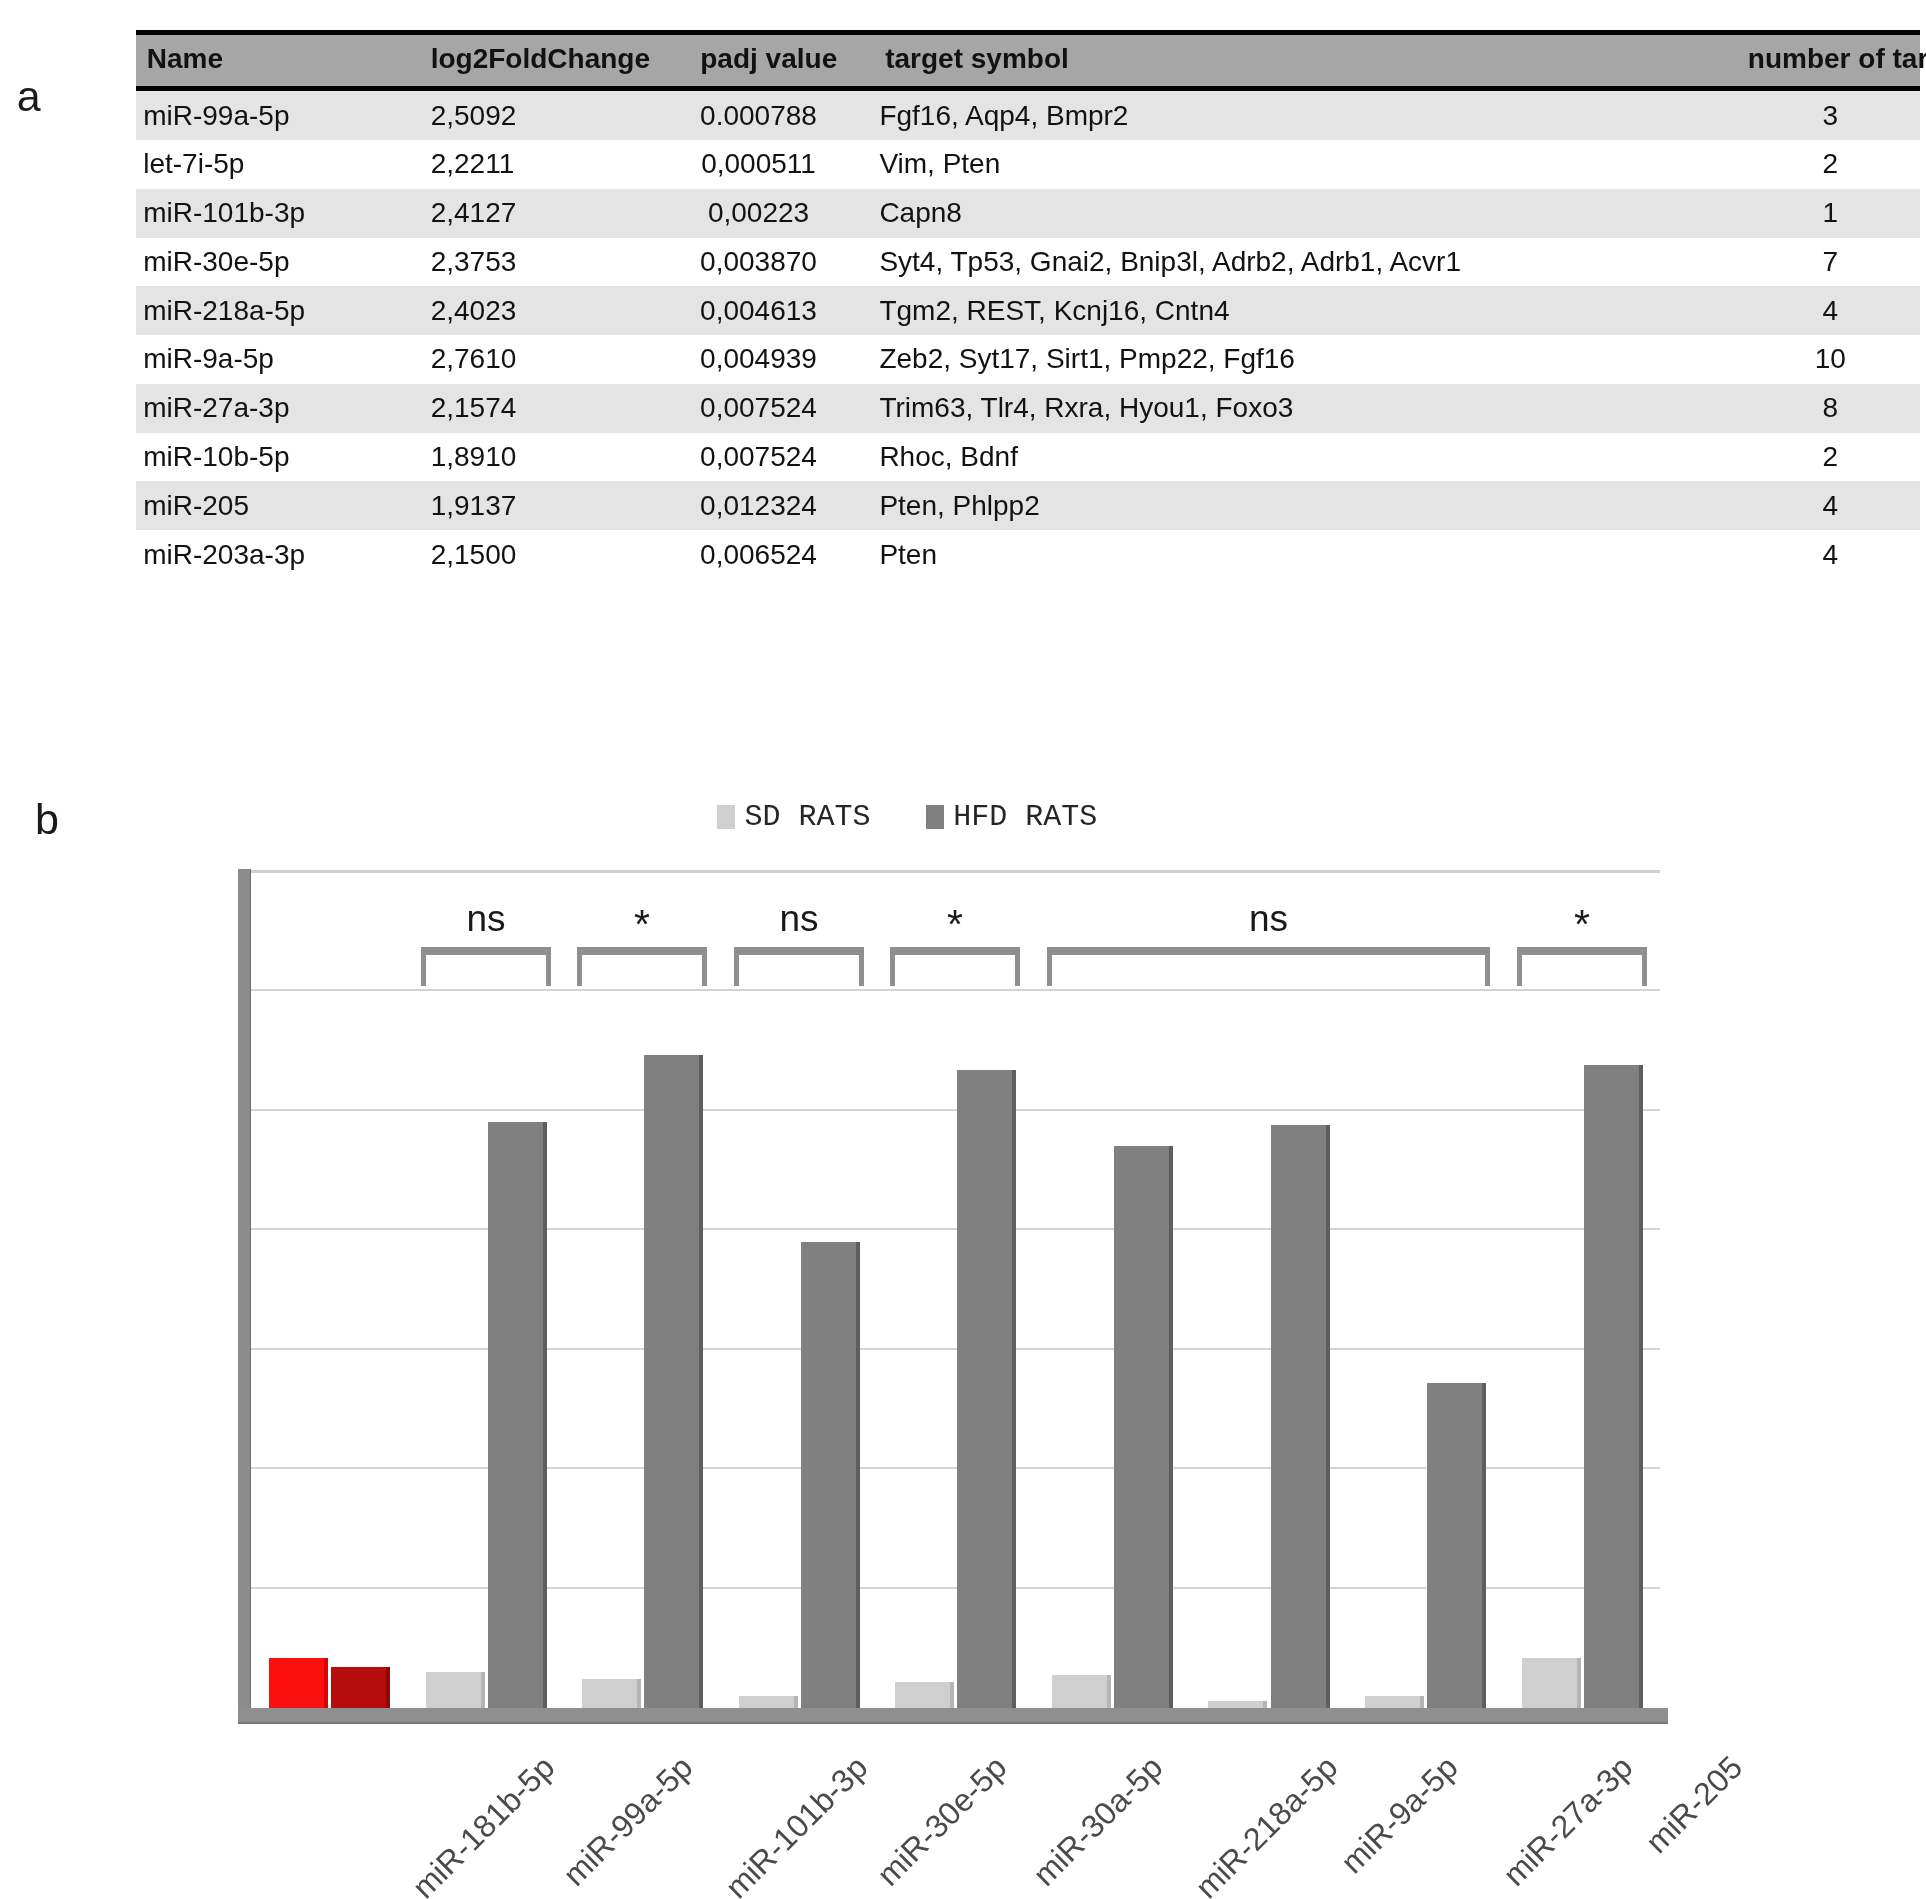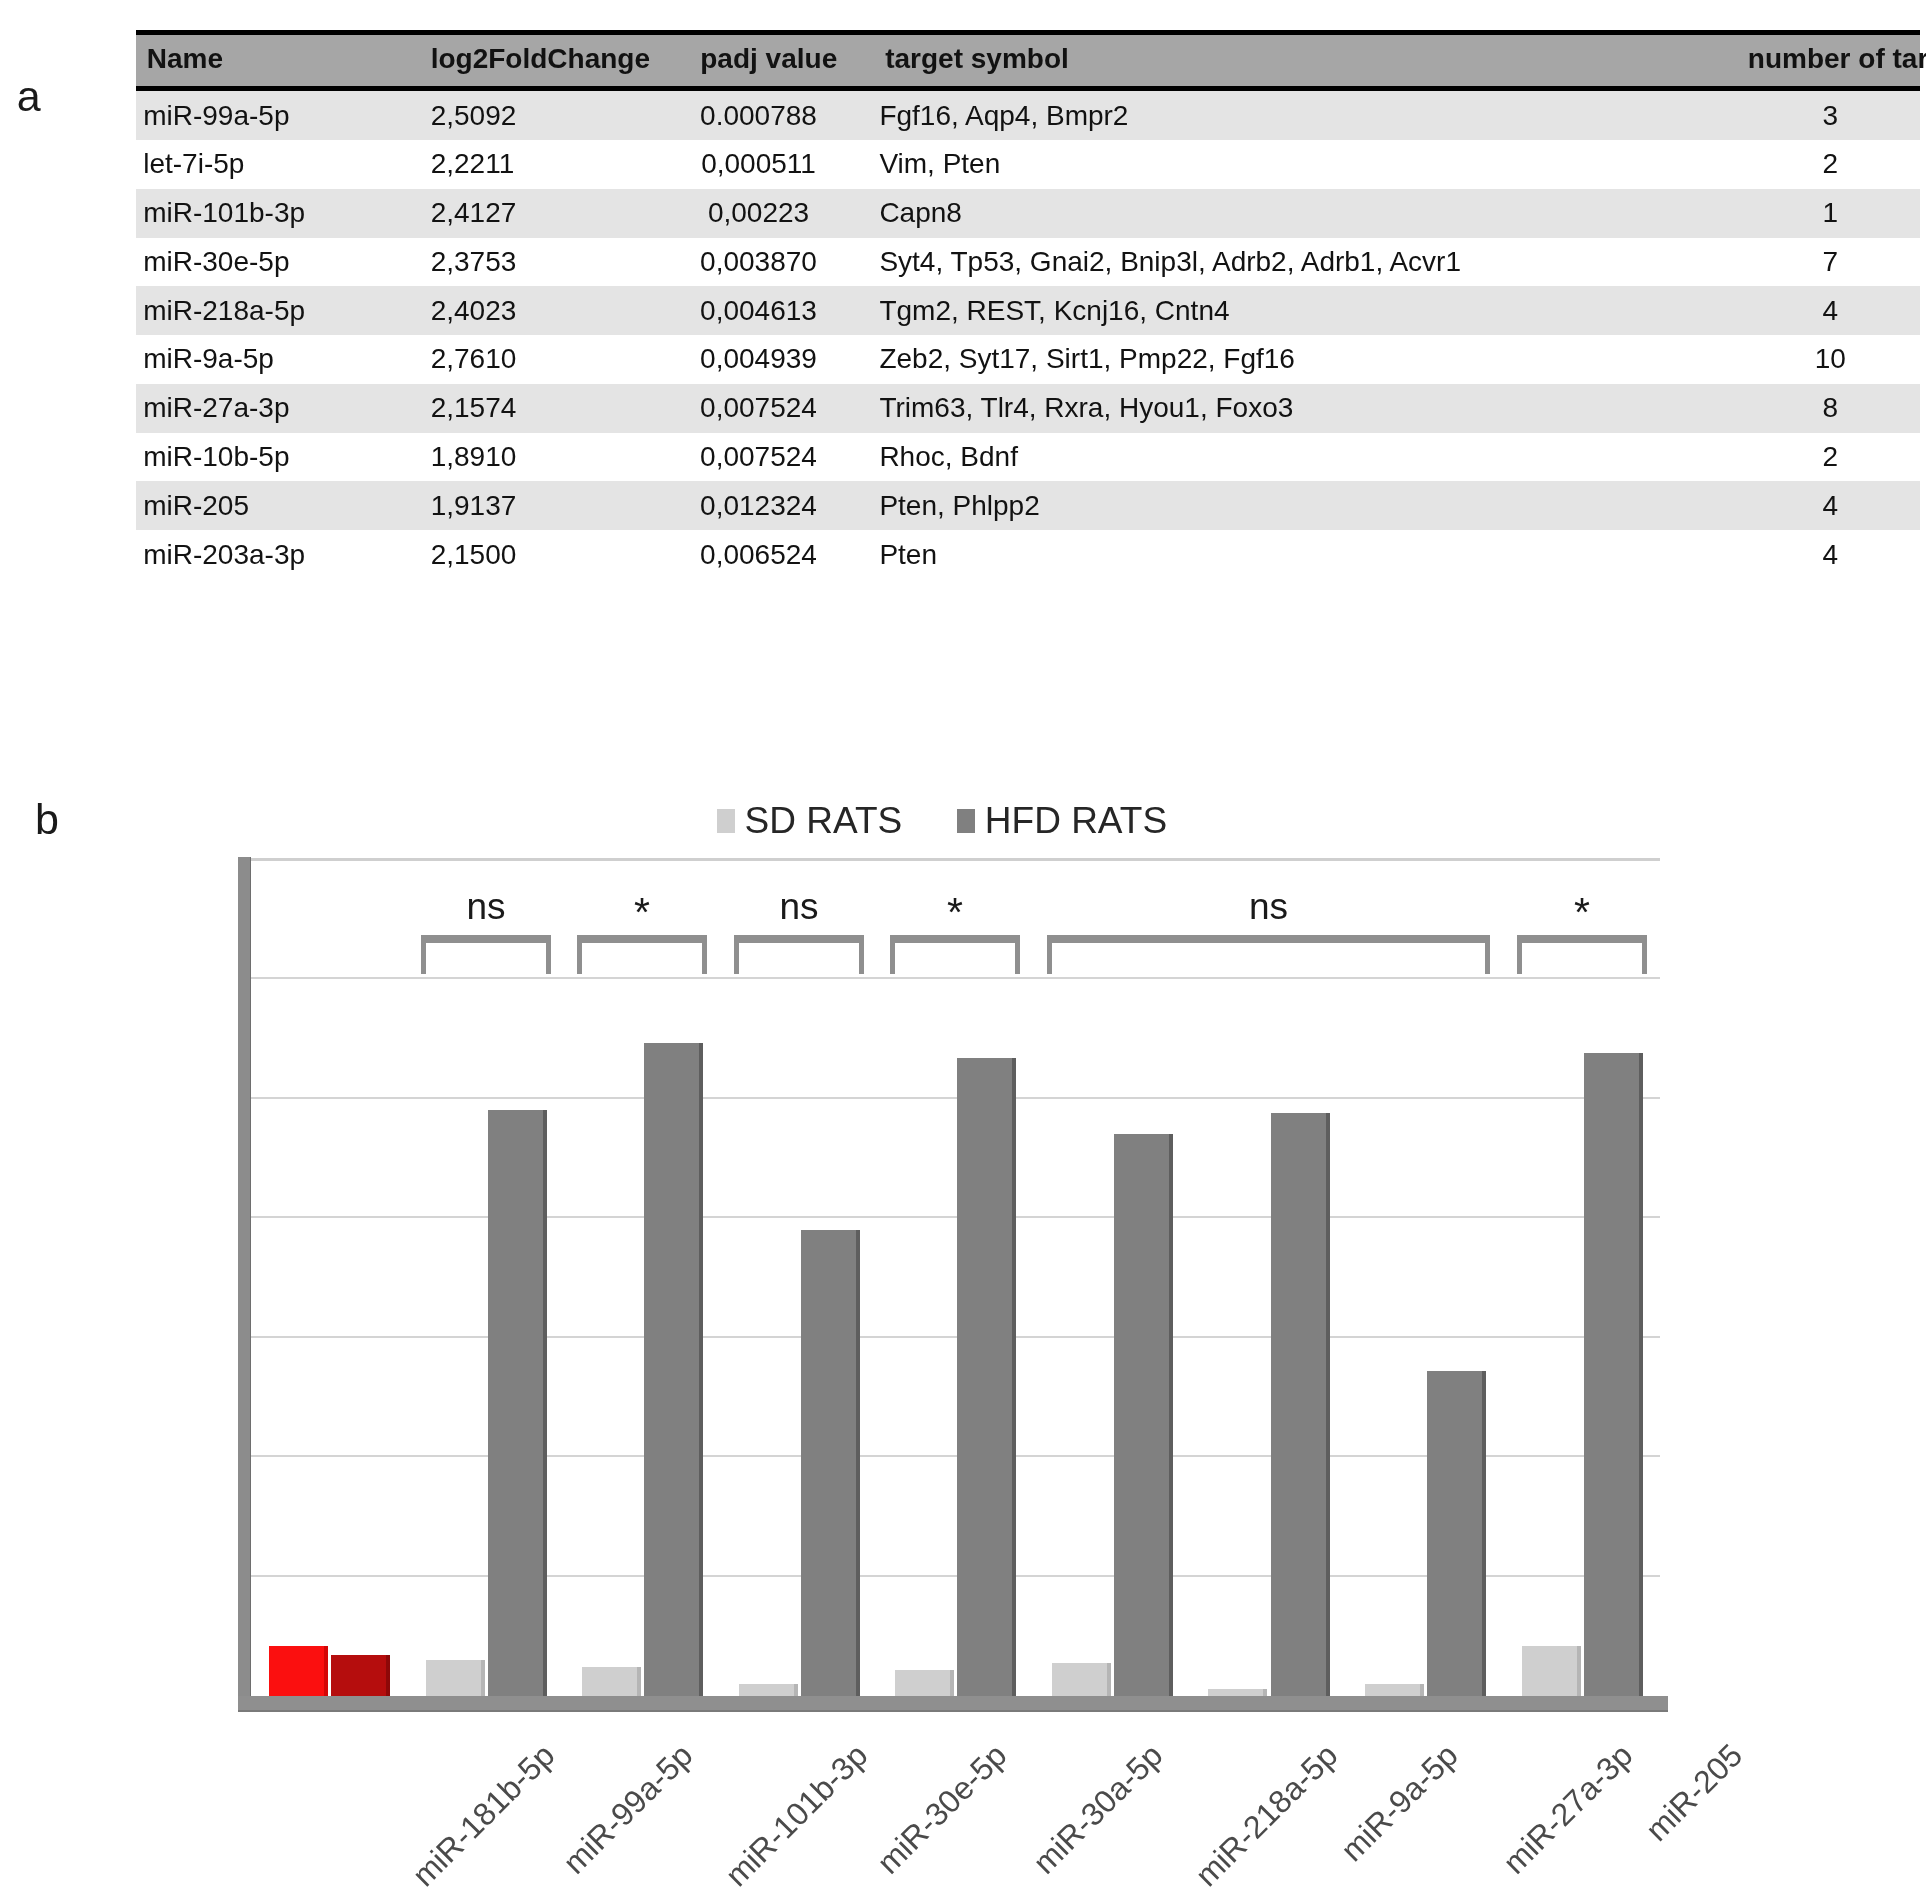--- a/index.html
+++ b/index.html
@@ -74,30 +74,31 @@
     width: 1926px; height: 1104px;
   }
 
   
   #chart-legend {
     position: absolute;
     left: 717px; top: 4.8px;
     display: flex;
     gap: 55px;
     align-items: center;
-    font-size: 37px;
+    font-size: 30px;
     color: #262626;
+    font-family: Liberation Mono, monospace;
   }
   .legend-entry { display: flex; align-items: center; gap: 9.6px; }
   .legend-swatch { width: 18px; height: 24px; display: inline-block; }
 
   
   #plot-wrap {
     position: absolute;
-    left: 251px; top: 64px;
+    left: 251px; top: 76px;
     width: 1409px; height: 837px;
   }
   #plot-area {
     position: absolute;
     left: 0; top: 0; right: 0; bottom: 0;
   }
   .gridline {
     position: absolute;
     left: 0; width: 100%;
     height: 2.4px;

